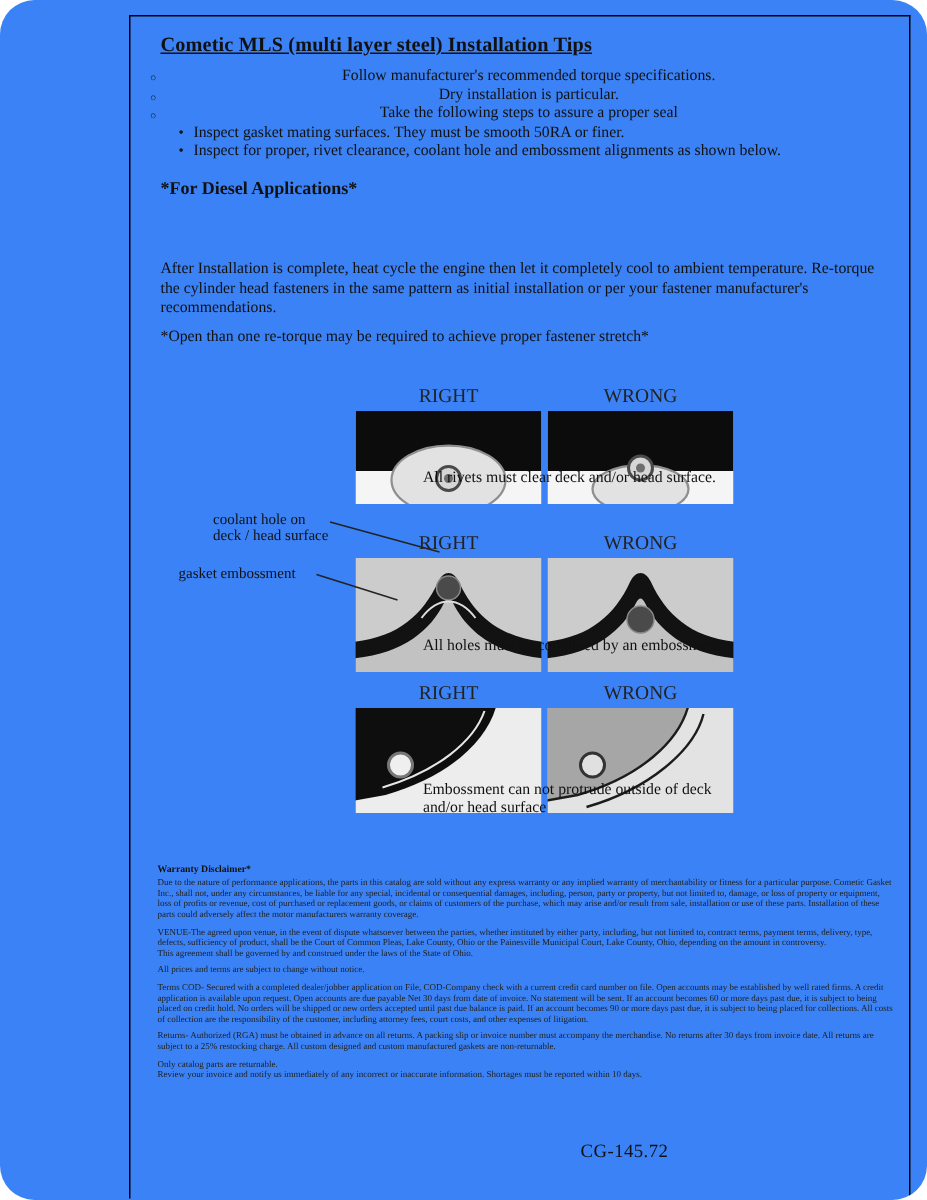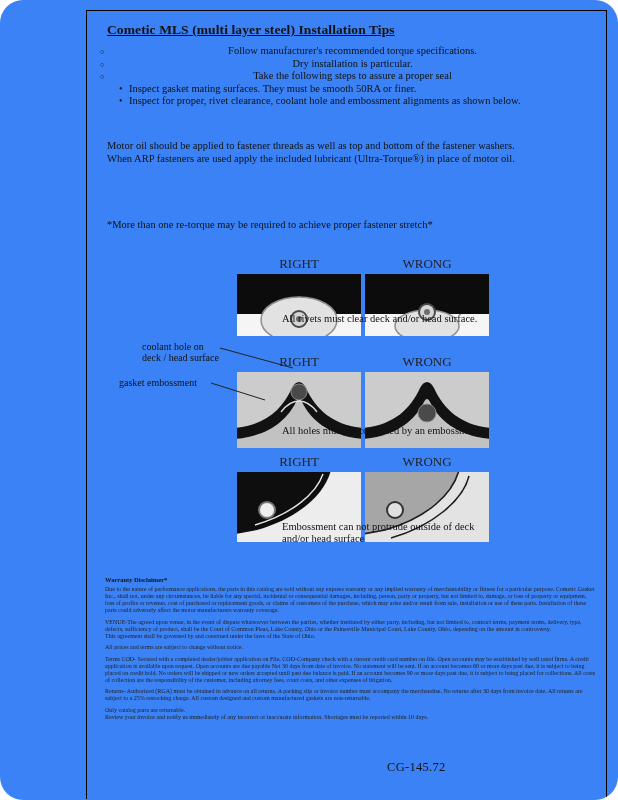--- a/index.html
+++ b/index.html
@@ -51,23 +51,23 @@
     <h1 class="title">Cometic MLS (multi layer steel) Installation Tips</h1>
 
     <ul class="tips">
       <li class="l1">Follow manufacturer's recommended torque specifications.</li>
       <li class="l1">Dry installation is particular.</li>
       <li class="l1">Take the following steps to assure a proper seal</li>
       <li class="l2">Inspect gasket mating surfaces.  They must be smooth 50RA or finer.</li>
       <li class="l2">Inspect for proper, rivet clearance, coolant hole and embossment alignments as shown below.</li>
     </ul>
 
-    <p class="body para1">Motor oil should be applied to fastener threads as well as top and bottom of the fastener washers.
-When ARP fasteners are used apply the included lubricant (Ultra-Torque®) in place of motor oil.</p>
-    <p class="body note">*More than one re-torque may be required to achieve proper fastener stretch*</p>
+    <h2 class="diesel-head">*For Diesel Applications*</h2>
+    <p class="body para2">After Installation is complete, heat cycle the engine then let it completely cool to ambient temperature. Re-torque the cylinder head fasteners in the same pattern as initial installation or per your fastener manufacturer's recommendations.</p>
+    <p class="body note">*Open than one re-torque may be required to achieve proper fastener stretch*</p>
 
     <div class="diag-row" style="top:220px">
       <div class="dg-col">
         <div class="dg-head">RIGHT</div>
         <svg class="dg" viewBox="0 0 124 62">
           <rect width="124" height="62" fill="#f5f5f5"></rect>
           <rect width="124" height="40" fill="#0c0c0c"></rect>
           <ellipse cx="62" cy="46" rx="38" ry="23" fill="#e2e2e2" stroke="#8f8f8f" stroke-width="1.5"></ellipse>
           <circle cx="62" cy="45" r="8" fill="#d6d6d6" stroke="#4a4a4a" stroke-width="2"></circle>
           <circle cx="62" cy="45" r="3" fill="#6e6e6e"></circle>

